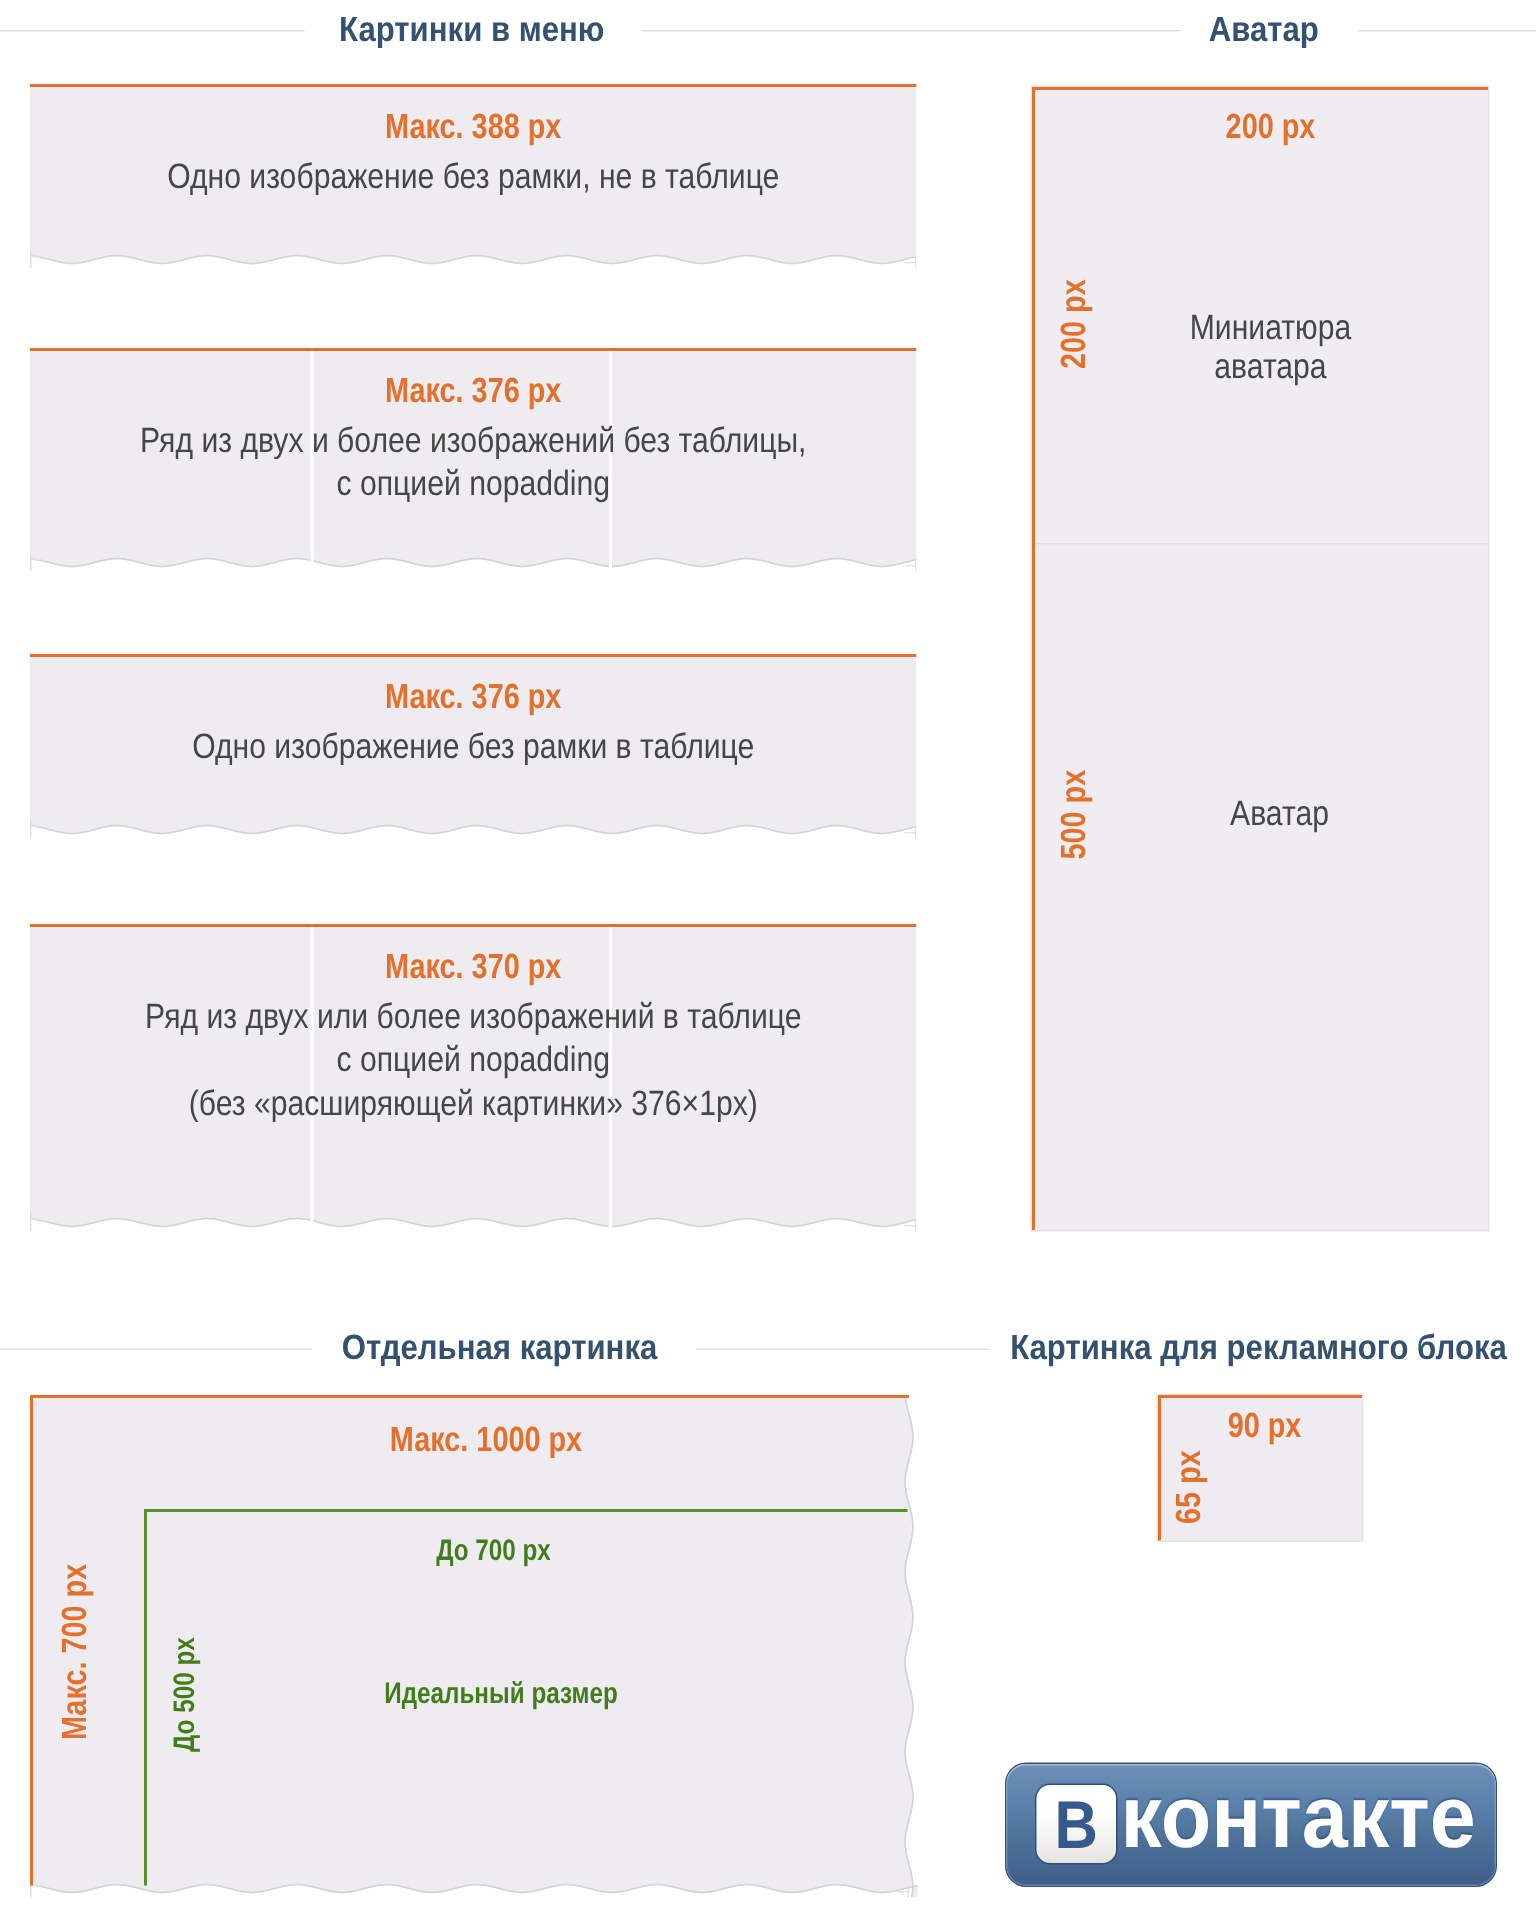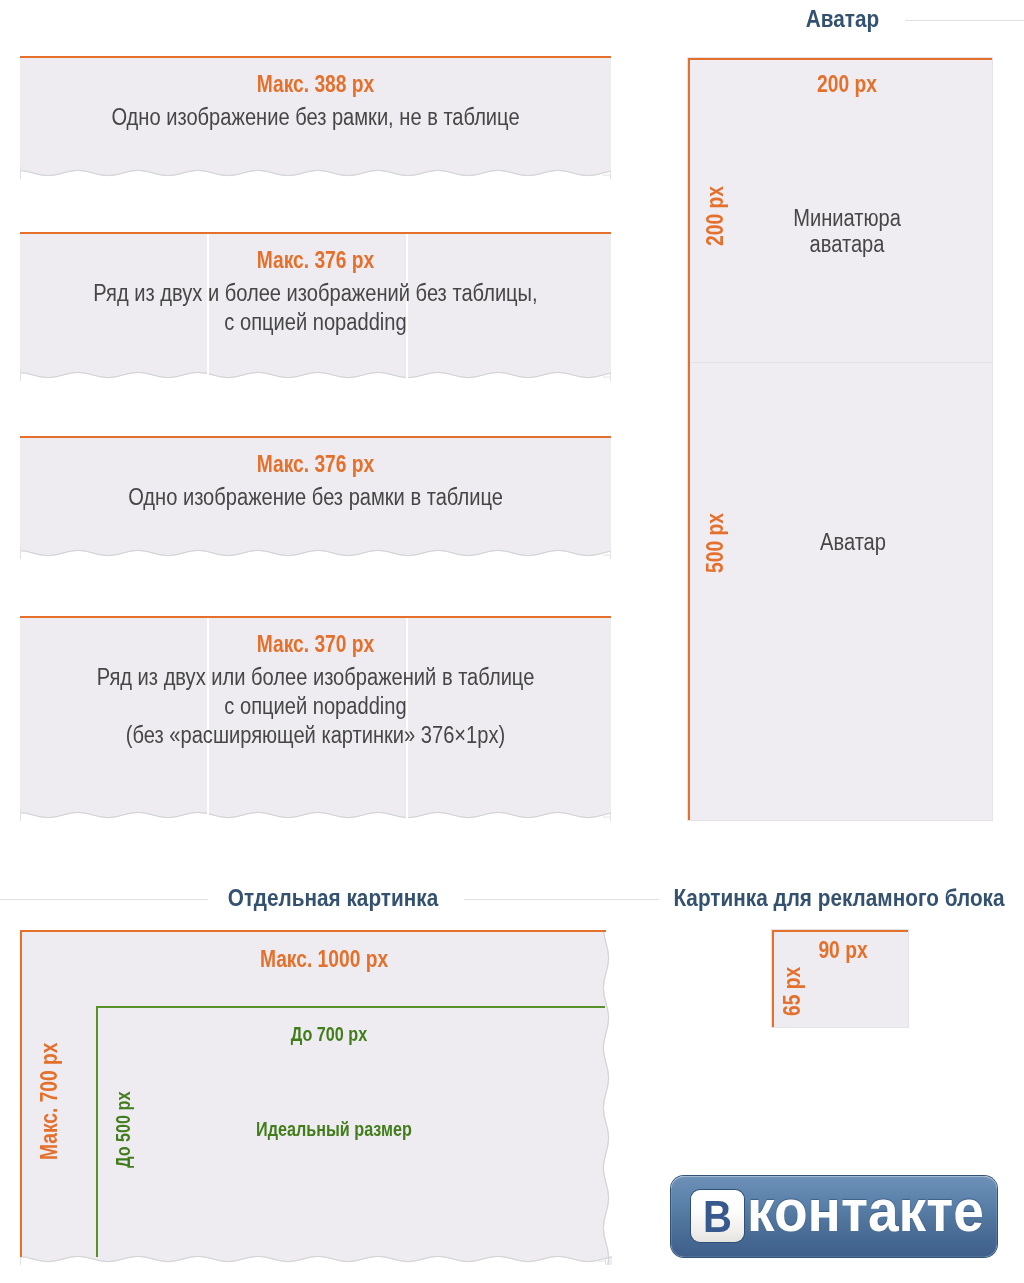--- a/index.html
+++ b/index.html
@@ -30,20 +30,25 @@
   .g.sq{transform:scaleX(.855);}
   .gr.sq{transform:scaleX(.818);}
   .rot{transform-origin:0 0;}
   .o.rot{transform:rotate(-90deg) scaleX(.825);}
   .gr.rot{transform:rotate(-90deg) scaleX(.818);}
 </style>
 </head>
 <body>
 
 <div class="page">
+<div style="position:absolute;left:0;top:0;width:1024px;height:34px">
+      <div class="rule" style="position:absolute;left:0px;top:20px;width:202.5px"></div>
+      <div class="title" style="position:absolute;left:185.5px;top:7px;width:257px;text-align:center">Картинки в меню</div>
+      <div class="rule" style="position:absolute;left:427.5px;top:20px;width:359.5px"></div>
+    </div>
 <div style="position:absolute;left:0;top:0;width:1024px;height:34px">
       <div class="rule" style="position:absolute;left:894px;top:20px;width:0px"></div>
       <div class="title" style="position:absolute;left:763.5px;top:7px;width:157px;text-align:center">Аватар</div>
       <div class="rule" style="position:absolute;left:904.5px;top:20px;width:119.5px"></div>
     </div>
 <div class="panel" style="left:20px;top:56px;width:591px;height:123px">
       <svg width="591" height="123" viewBox="0 0 591 123">
         <path d="M-2 -2L628 -2L628 119.65c-10.876 0 -19.124 -5.3 -30 -5.3c-10.876 0 -19.124 5.3 -30 5.3c-10.876 0 -19.124 -5.3 -30 -5.3c-10.876 0 -19.124 5.3 -30 5.3c-10.876 0 -19.124 -5.3 -30 -5.3c-10.876 0 -19.124 5.3 -30 5.3c-10.876 0 -19.124 -5.3 -30 -5.3c-10.876 0 -19.124 5.3 -30 5.3c-10.876 0 -19.124 -5.3 -30 -5.3c-10.876 0 -19.124 5.3 -30 5.3c-10.876 0 -19.124 -5.3 -30 -5.3c-10.876 0 -19.124 5.3 -30 5.3c-10.876 0 -19.124 -5.3 -30 -5.3c-10.876 0 -19.124 5.3 -30 5.3c-10.876 0 -19.124 -5.3 -30 -5.3c-10.876 0 -19.124 5.3 -30 5.3c-10.876 0 -19.124 -5.3 -30 -5.3c-10.876 0 -19.124 5.3 -30 5.3c-10.876 0 -19.124 -5.3 -30 -5.3c-10.876 0 -19.124 5.3 -30 5.3c-10.876 0 -19.124 -5.3 -30 -5.3Z" fill="#eeecf0" stroke="#dfdfe2" stroke-width="1"></path>
         <path d="M-2 114.35c10.876 0 19.124 5.3 30 5.3c10.876 0 19.124 -5.3 30 -5.3c10.876 0 19.124 5.3 30 5.3c10.876 0 19.124 -5.3 30 -5.3c10.876 0 19.124 5.3 30 5.3c10.876 0 19.124 -5.3 30 -5.3c10.876 0 19.124 5.3 30 5.3c10.876 0 19.124 -5.3 30 -5.3c10.876 0 19.124 5.3 30 5.3c10.876 0 19.124 -5.3 30 -5.3c10.876 0 19.124 5.3 30 5.3c10.876 0 19.124 -5.3 30 -5.3c10.876 0 19.124 5.3 30 5.3c10.876 0 19.124 -5.3 30 -5.3c10.876 0 19.124 5.3 30 5.3c10.876 0 19.124 -5.3 30 -5.3c10.876 0 19.124 5.3 30 5.3c10.876 0 19.124 -5.3 30 -5.3c10.876 0 19.124 5.3 30 5.3c10.876 0 19.124 -5.3 30 -5.3c10.876 0 19.124 5.3 30 5.3" fill="none" stroke="#d3d4d7" stroke-width="1"></path>
         <path d="M0.5 111 V131 M590.5 115 V131" stroke="#e0e0e2" stroke-width="1" fill="none"></path>

